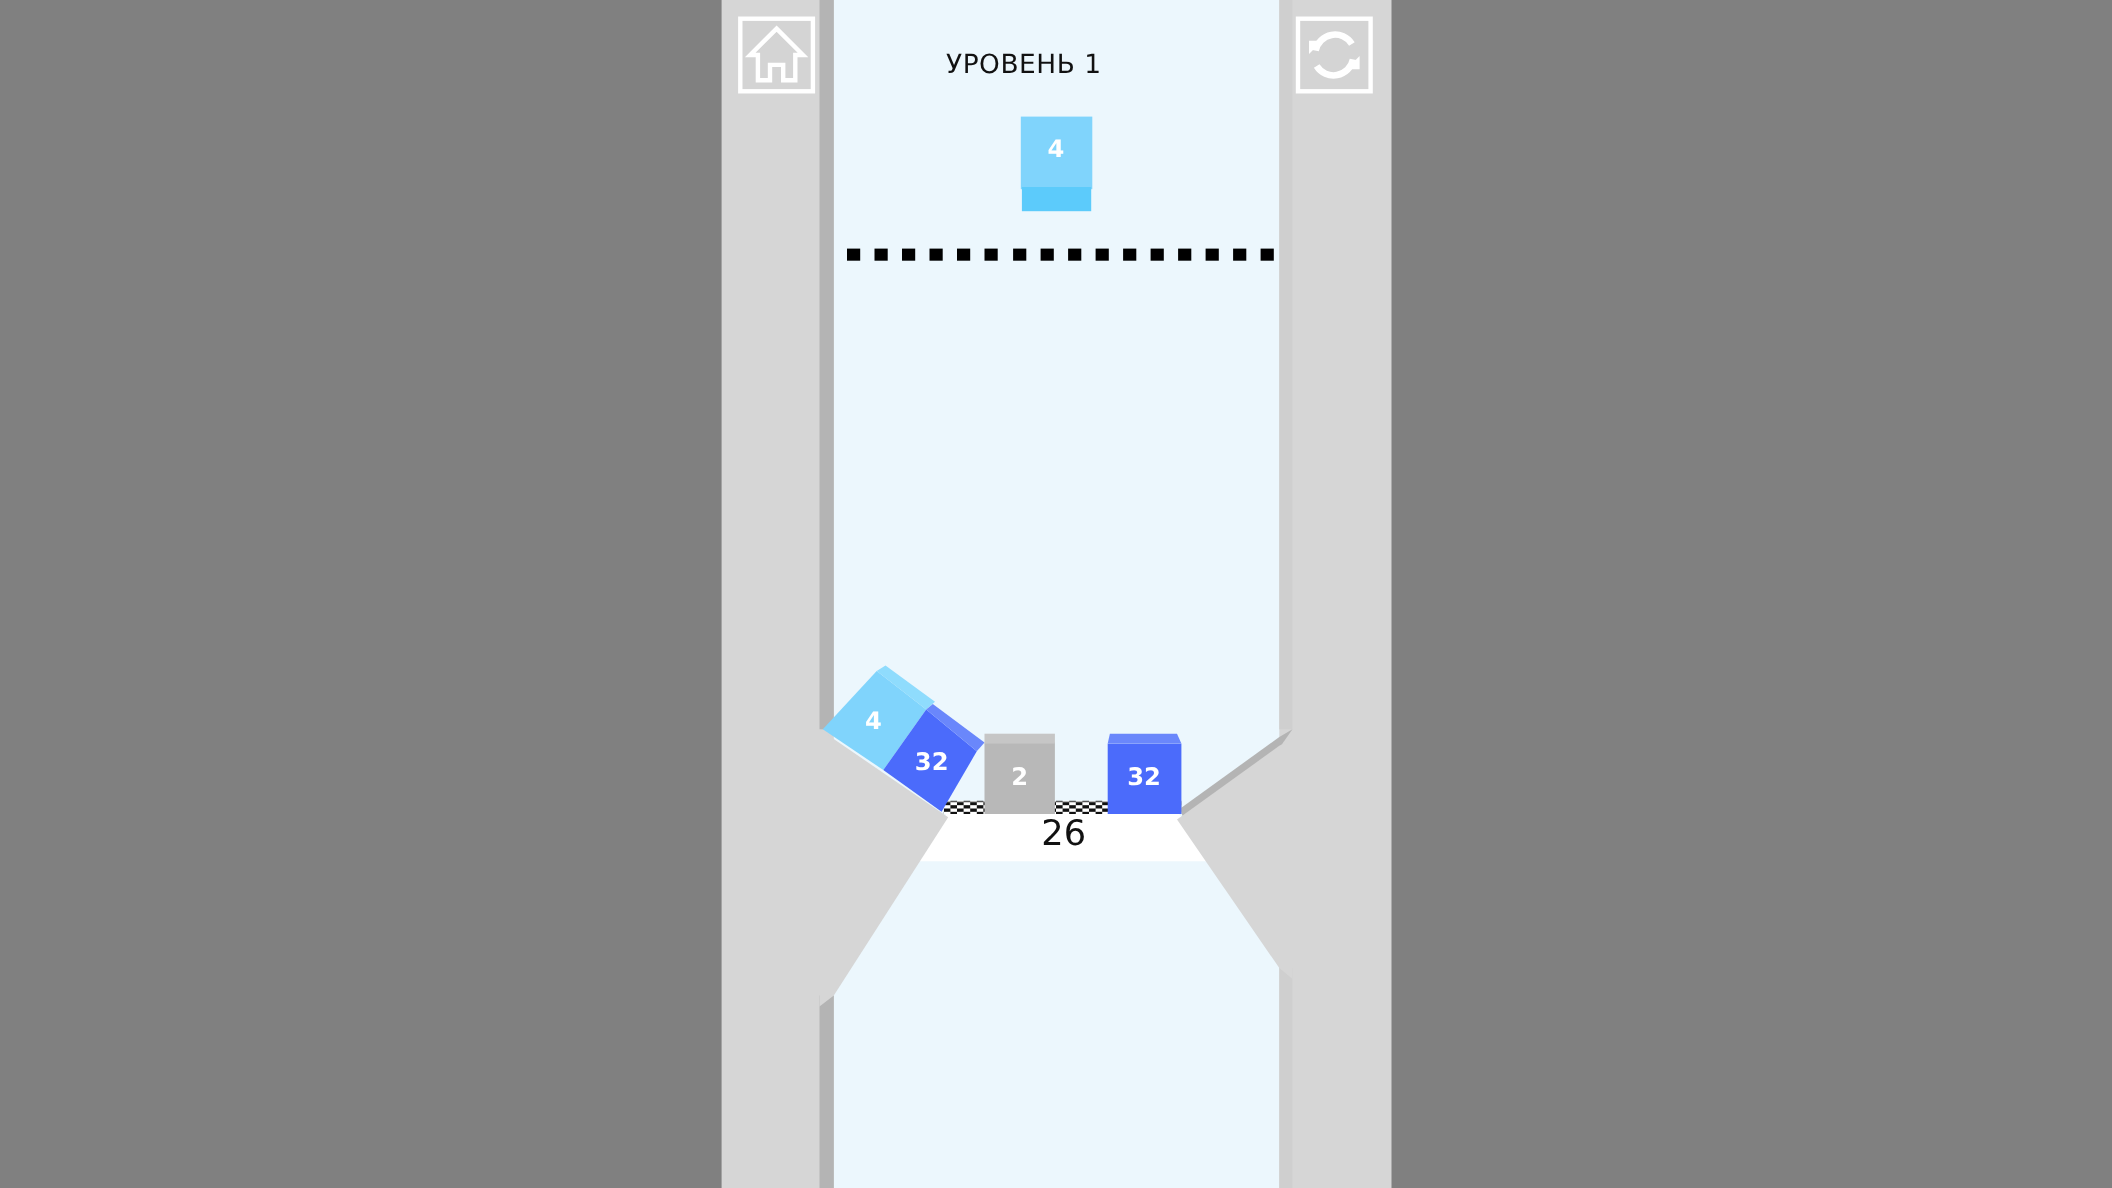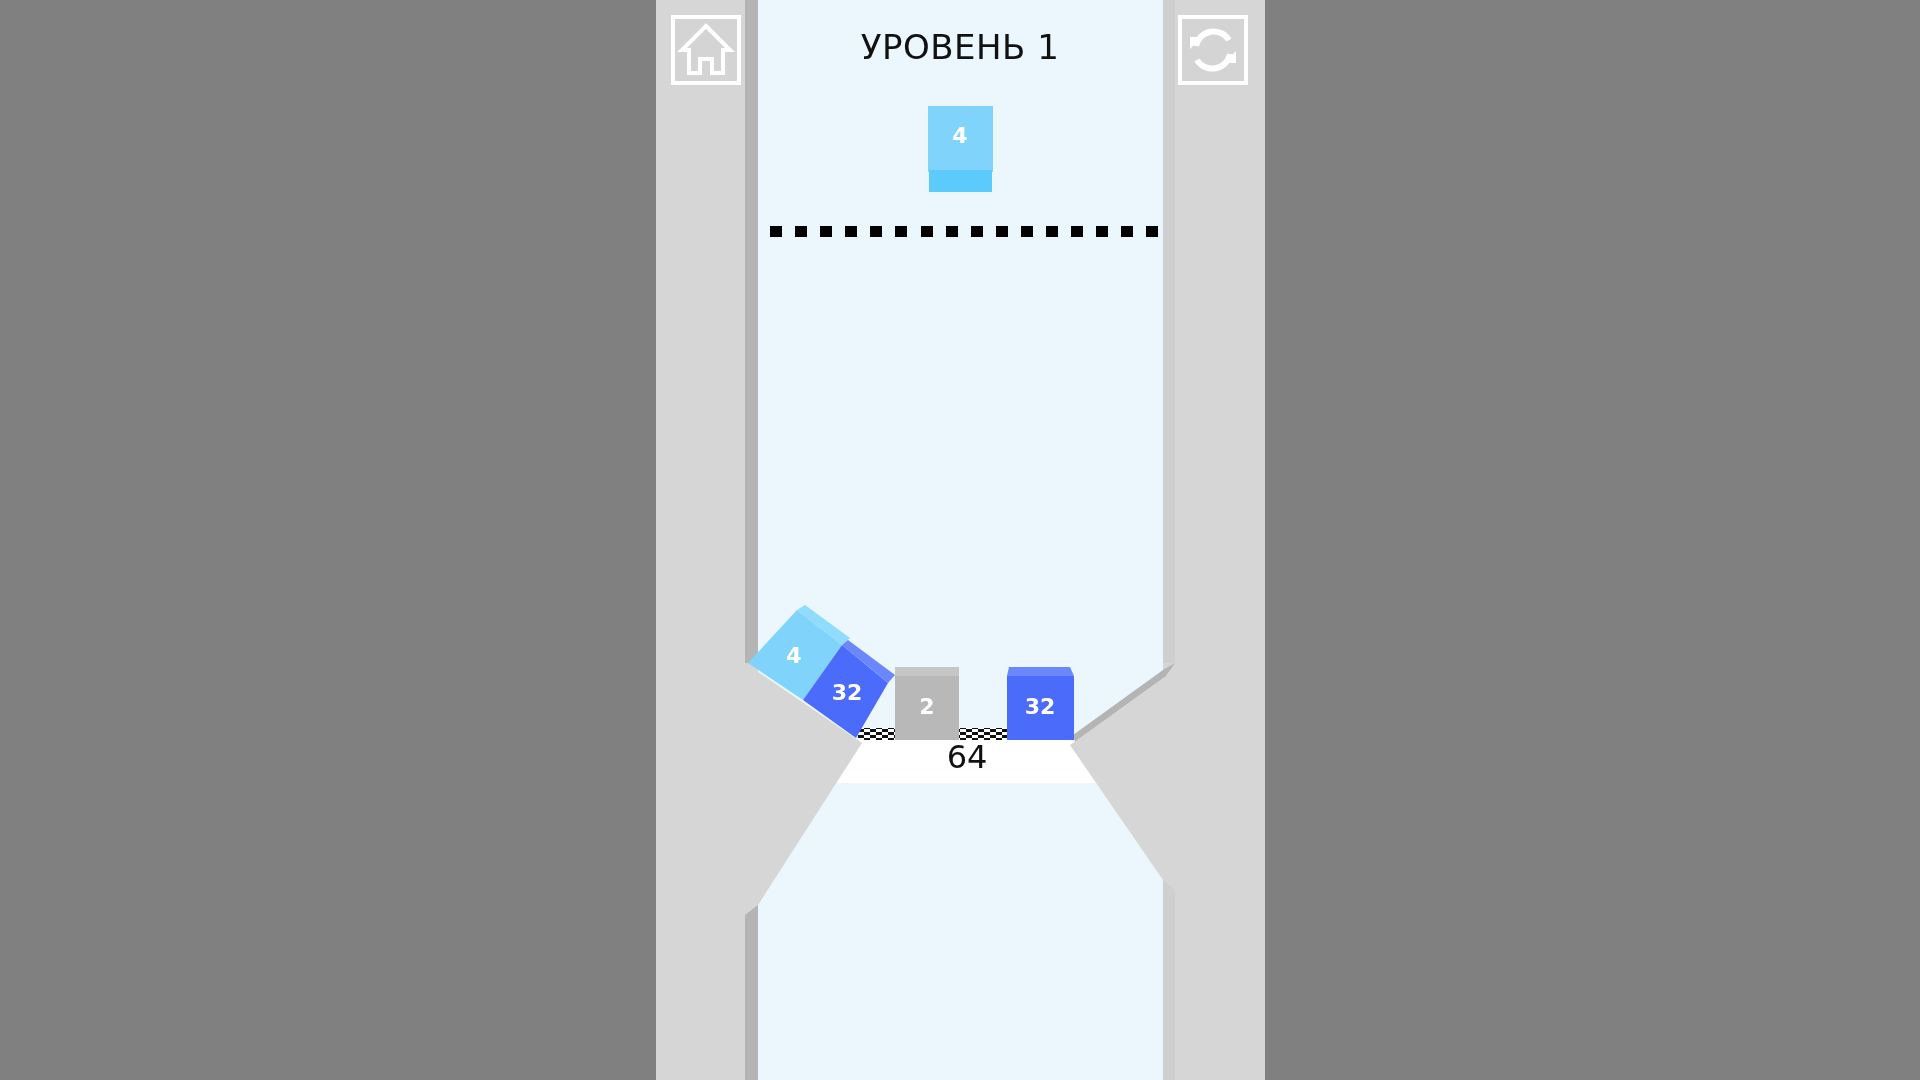--- a/index.html
+++ b/index.html
@@ -3,22 +3,22 @@
 <meta charset="utf-8">
 <style>
   html, body { margin:0; padding:0; }
   body { width:1920px; height:1080px; background:#808080; position:relative; overflow:hidden;
          font-family:"DejaVu Sans", sans-serif; }
   #game { position:absolute; left:656px; top:0; width:609px; height:1080px; background:#d6d6d6; }
   #scene { position:absolute; left:0; top:0; width:1920px; height:1080px; }
   .icon-btn { position:absolute; width:70px; height:70px; box-sizing:border-box; border:4px solid #ffffff;
               background:#d4d4d4; cursor:pointer; }
   .icon-btn svg { position:absolute; left:0; top:0; width:62px; height:62px; }
-  #level-title { position:absolute; left:860px; top:27px; width:200px; text-align:center;
-                 font-size:34px; color:#111; letter-spacing:0.5px; }
+  #level-title { position:absolute; left:860px; top:44px; width:200px; text-align:left;
+                 font-size:24px; color:#111; letter-spacing:0.5px; }
   #floor-label { position:absolute; left:917px; top:738px; width:100px; text-align:center;
                  font-size:32px; color:#111; }
   .cube-label { font-family:"DejaVu Sans", sans-serif; font-weight:bold; fill:#ffffff; }
 </style>
 </head>
 <body>
 
 <div id="game"></div>
 
 <svg id="scene" viewBox="0 0 1920 1080" xmlns="http://www.w3.org/2000/svg">
@@ -107,13 +107,13 @@
 
 <div class="icon-btn" style="left:1178px; top:15px;">
   <svg viewBox="0 0 62 62">
     <path d="M14 27 A18 18 0 0 1 47 21" fill="none" stroke="#fff" stroke-width="6"></path>
     <path d="M48 35 A18 18 0 0 1 15 41" fill="none" stroke="#fff" stroke-width="6"></path>
     <polygon points="8,18 20,18 8,30" fill="#fff"></polygon>
     <polygon points="54,44 42,44 54,32" fill="#fff"></polygon>
   </svg>
 </div>
 
-<div id="floor-label">64</div>
+<div id="floor-label">26</div>
 
 </body></html>

